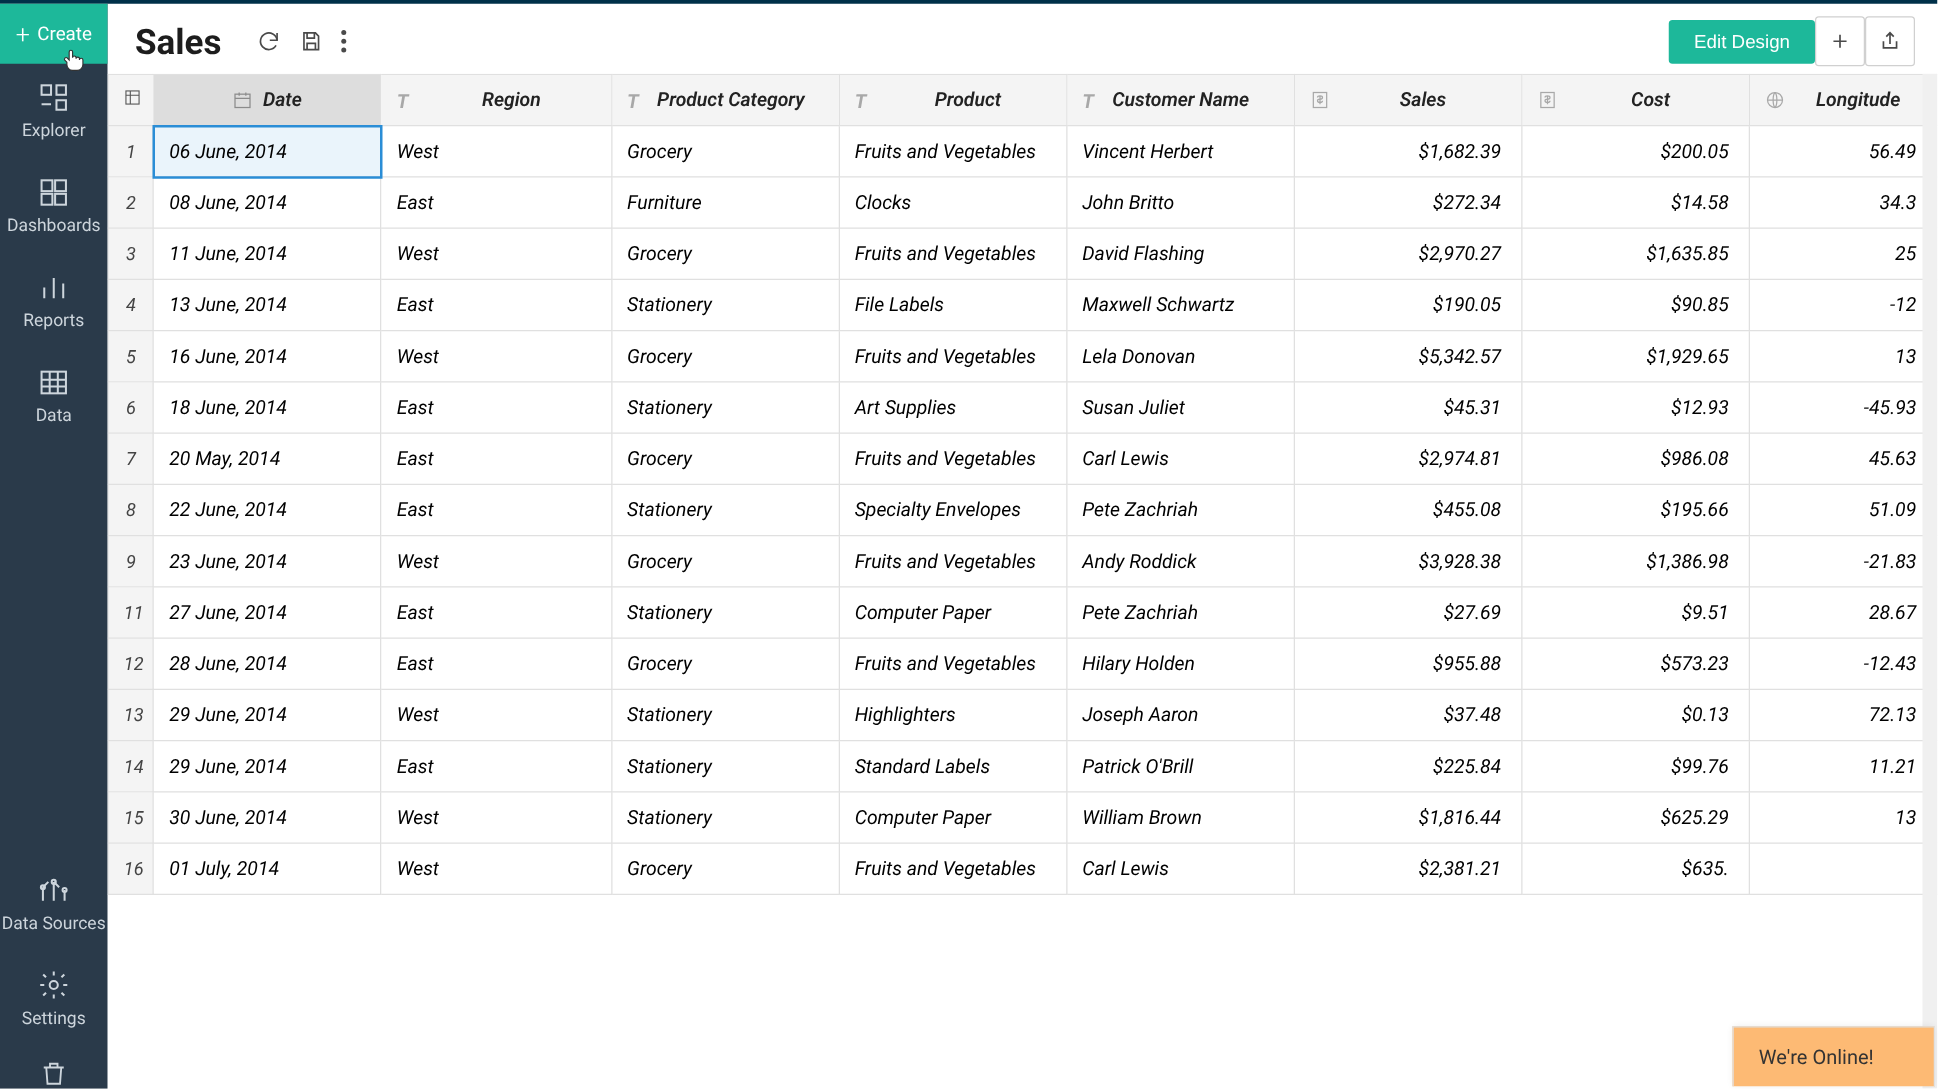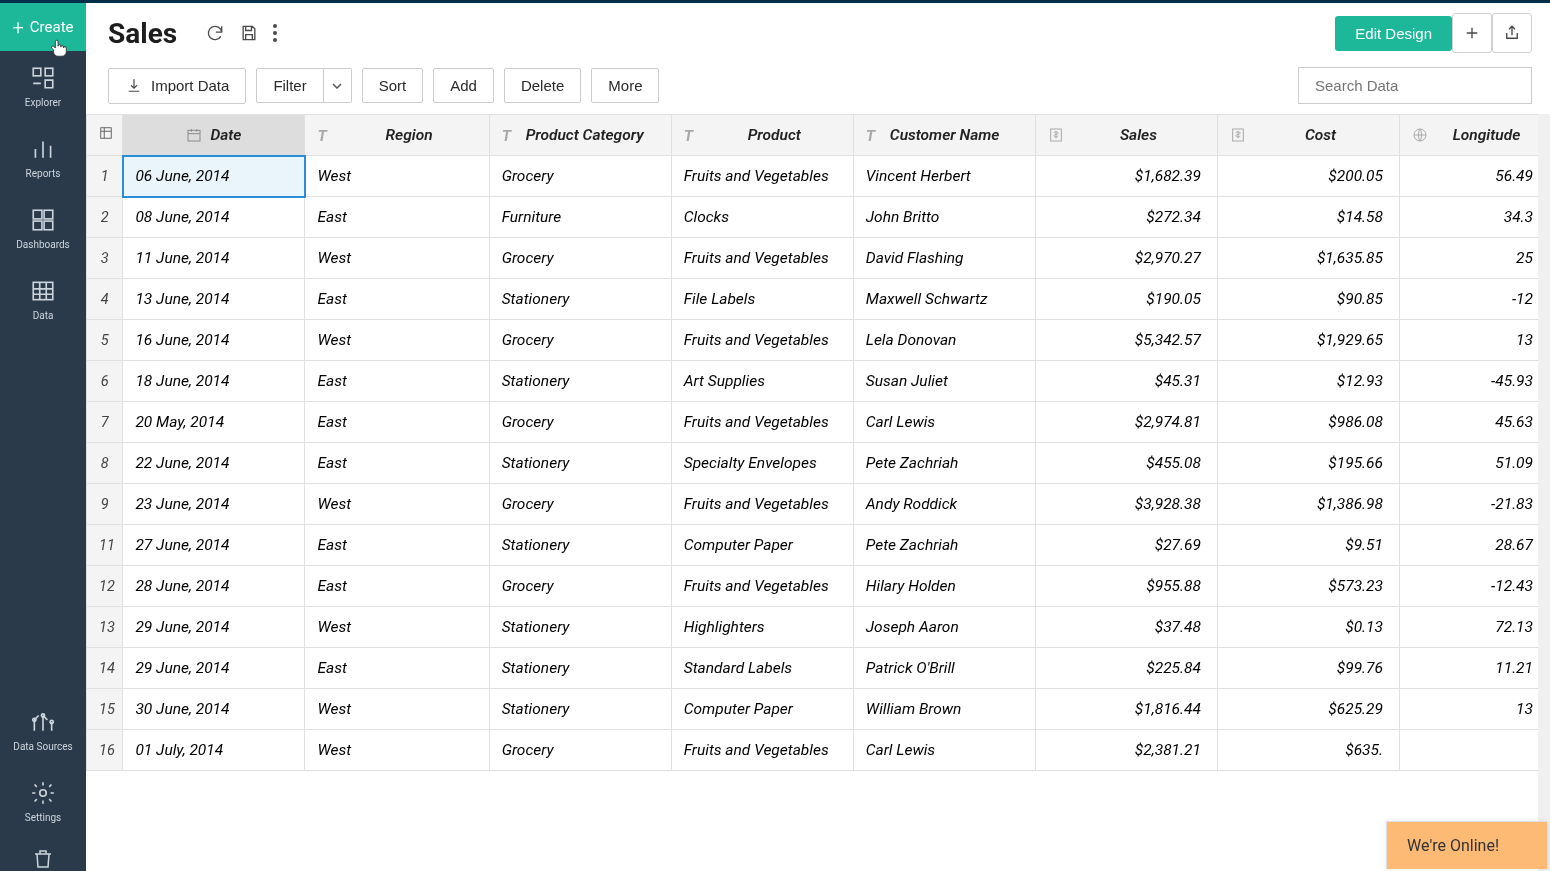--- a/index.html
+++ b/index.html
@@ -3,21 +3,21 @@
 <meta charset="utf-8">
 <style>
 * { box-sizing: border-box; margin: 0; padding: 0; }
 body { font-family: -apple-system, BlinkMacSystemFont, "Segoe UI", Roboto, Arial, sans-serif; background: #fff; overflow: hidden; width: 1550px; height: 871px; position: relative; }
 .top-strip { height: 3px; background: #003049; width: 100%; }
 .layout { display: flex; height: 868px; }
 .sidebar { width: 86px; background: #2a3a4a; display: flex; flex-direction: column; align-items: stretch; color: #d8dde2; }
 .create-btn { height: 48px; background: #1db89a; color: #fff; display: flex; align-items: center; justify-content: center; gap: 6px; font-size: 15px; cursor: pointer; position: relative; }
 .create-btn .plus { font-size: 20px; font-weight: 300; }
 .cursor-hand { position: absolute; left: 48px; top: 32px; width: 22px; height: 26px; pointer-events: none; }
-.nav-item { display: flex; flex-direction: column; align-items: center; justify-content: center; gap: 6px; padding: 14px 0; font-size: 10px; cursor: pointer; color: #cdd5dc; }
+.nav-item { display: flex; flex-direction: column; align-items: center; justify-content: center; gap: 6px; padding: 14px 0; font-size: 14px; cursor: pointer; color: #cdd5dc; }
 .nav-item svg { width: 26px; height: 26px; stroke: #cdd5dc; fill: none; stroke-width: 1.5; }
 .nav-spacer { flex: 1; }
 .trash-item { padding: 10px 0 0 0; display: flex; justify-content: center; }
 .trash-item svg { width: 24px; height: 24px; stroke: #cdd5dc; fill: none; stroke-width: 1.5; }
 .main { flex: 1; display: flex; flex-direction: column; overflow: hidden; }
 .header { display: flex; align-items: center; padding: 10px 18px 6px 22px; gap: 14px; }
 .title { font-size: 28px; font-weight: 700; color: #1d1d1d; }
 .header-icons { display: flex; align-items: center; gap: 14px; margin-left: 14px; }
 .hicon { width: 20px; height: 20px; stroke: #4a4a4a; fill: none; stroke-width: 1.6; cursor: pointer; }
 .kebab { width: 4px; height: 20px; cursor: pointer; position: relative; display:flex; flex-direction:column; justify-content:space-between; align-items:center; padding:1px 0;}
@@ -74,32 +74,32 @@
     <div class="nav-item">
       <svg viewBox="0 0 24 24">
           <rect x="3" y="3" width="7" height="7"></rect>
           <rect x="14" y="3" width="7" height="7"></rect>
           <path d="M3 17 h7 M14 14 h7 v7 h-7 z"></path>
         </svg>
       <span>Explorer</span>
     </div>
     <div class="nav-item">
       <svg viewBox="0 0 24 24">
-          <path d="M5 20 V12 M12 20 V5 M19 20 V9"></path>
-        </svg>
-      <span>Reports</span>
-    </div>
-    <div class="nav-item">
-      <svg viewBox="0 0 24 24">
           <rect x="3" y="3" width="8" height="8"></rect>
           <rect x="13" y="3" width="8" height="8"></rect>
           <rect x="3" y="13" width="8" height="8"></rect>
           <rect x="13" y="13" width="8" height="8"></rect>
         </svg>
       <span>Dashboards</span>
+    </div>
+    <div class="nav-item">
+      <svg viewBox="0 0 24 24">
+          <path d="M5 20 V12 M12 20 V5 M19 20 V9"></path>
+        </svg>
+      <span>Reports</span>
     </div>
     <div class="nav-item">
       <svg viewBox="0 0 24 24">
           <rect x="3" y="4" width="18" height="16"></rect>
           <path d="M3 10 H21 M3 15 H21 M9 4 V20 M15 4 V20"></path>
         </svg>
       <span>Data</span>
     </div>
     <div class="nav-spacer"></div>
     <div class="nav-item">
@@ -150,41 +150,20 @@
             </svg>
           </div>
         <div class="sq-btn">
             <svg viewBox="0 0 24 24">
               <path d="M5 12 v7 h14 v-7 M12 3 v12 M8 7 l4 -4 l4 4"></path>
             </svg>
           </div>
       </div>
     </div>
 
-    <div class="toolbar">
-      <button class="btn">
-        <svg viewBox="0 0 24 24">
-            <path d="M12 3 v12 M8 11 l4 4 l4 -4 M5 19 h14"></path>
-          </svg>
-        <span>Import Data</span>
-      </button>
-      <div class="filter-group">
-        <button class="btn">Filter</button>
-        <div class="filter-caret">
-          <svg width="10" height="6" viewBox="0 0 10 6">
-              <path d="M1 1 l4 4 l4 -4" stroke="#555" fill="none" stroke-width="1.5"></path>
-            </svg>
-        </div>
-      </div>
-      <button class="btn">Sort</button>
-      <button class="btn">Add</button>
-      <button class="btn">Delete</button>
-      <button class="btn">More</button>
-      <input class="search-box" placeholder="Search Data" style="">
-    </div>
 
     <div class="table-wrap">
       <table>
         <thead>
           <tr>
             <th class="col-corner">
               <svg width="14" height="14" viewBox="0 0 24 24" fill="none" stroke="#555" stroke-width="1.5">
                   <rect x="3" y="3" width="18" height="18"></rect>
                   <path d="M3 9h18M9 3v18"></path>
                 </svg>

